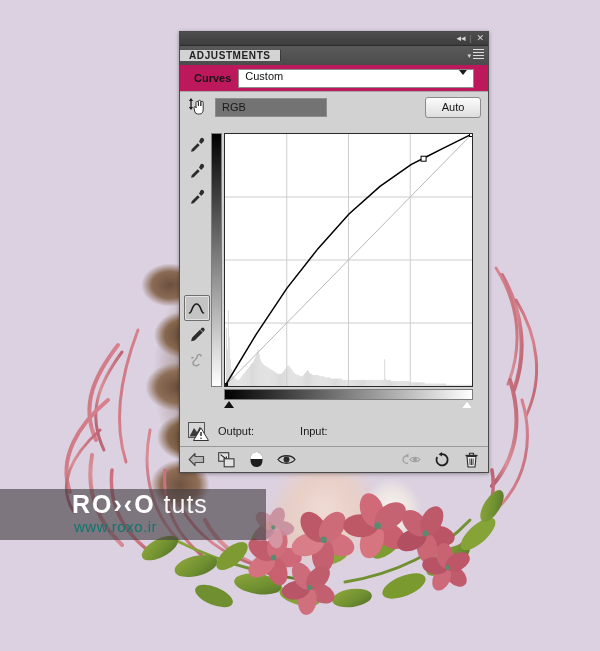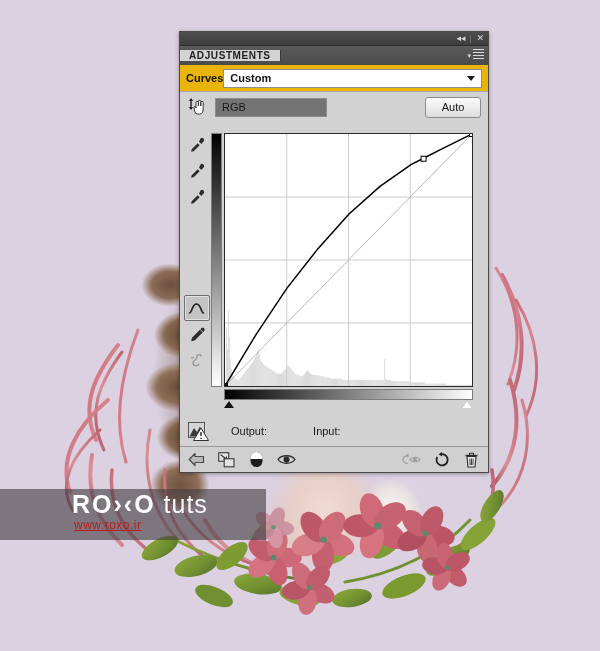--- a/index.html
+++ b/index.html
@@ -126,25 +126,24 @@
     letter-spacing: 2px;
   }
   .wm-main .light {
     font-weight: normal;
     opacity: 0.95;
   }
   .wm-sub {
     position: absolute;
     left: 74px;
     top: 518px;
-    font-size: 12px;
-    color: #b91c1c;
+    font-size: 15px;
+    color: #0f766e;
     letter-spacing: 0.5px;
     white-space: nowrap;
-    text-decoration: underline;
   }
 
   
   .panel {
     position: absolute;
     left: 179px;
     top: 31px;
     width: 308px;
     height: 440px;
     background: #d2d2d2;
@@ -214,42 +213,41 @@
   .menu-tri {
     font-size: 7px;
     line-height: 1;
     color: #d6d6d6;
   }
 
   .preset-row {
     height: 26px;
     display: flex;
     align-items: center;
-    padding: 0 6px;
-    gap: 0;
-    background: #eab308;
+    padding: 0 14px;
+    gap: 7px;
+    background: #be185d;
     border-bottom: 1px solid #a8a8a8;
   }
   .label-strong {
     font-weight: bold;
     font-size: 11px;
     color: #141414;
   }
   .combo {
     flex: 1;
     height: 17px;
     background: #ffffff;
     border: 1px solid #8d8d8d;
     display: flex;
-    align-items: center;
+    align-items: flex-start;
     padding: 0 6px;
     position: relative;
     font-size: 11px;
     color: #111;
-    font-weight: bold;
   }
   .combo .caret {
     position: absolute;
     right: 6px;
     width: 0; height: 0;
     border-left: 4px solid transparent;
     border-right: 4px solid transparent;
     border-top: 5px solid #1b1b1b;
   }
 
@@ -383,21 +381,21 @@
   }
   .warn-icon {
     width: 22px;
     height: 19px;
     position: relative;
   }
   .io-label {
     font-size: 11px;
     color: #1a1a1a;
   }
-  .io-out { margin-left: 13px; }
+  .io-out { margin-left: 0; }
   .io-in  { margin-left: 30px; }
 
   
   .bottombar {
     position: absolute;
     left: 0;
     right: 0;
     bottom: 0;
     height: 25px;
     background: #d0d0d0;

